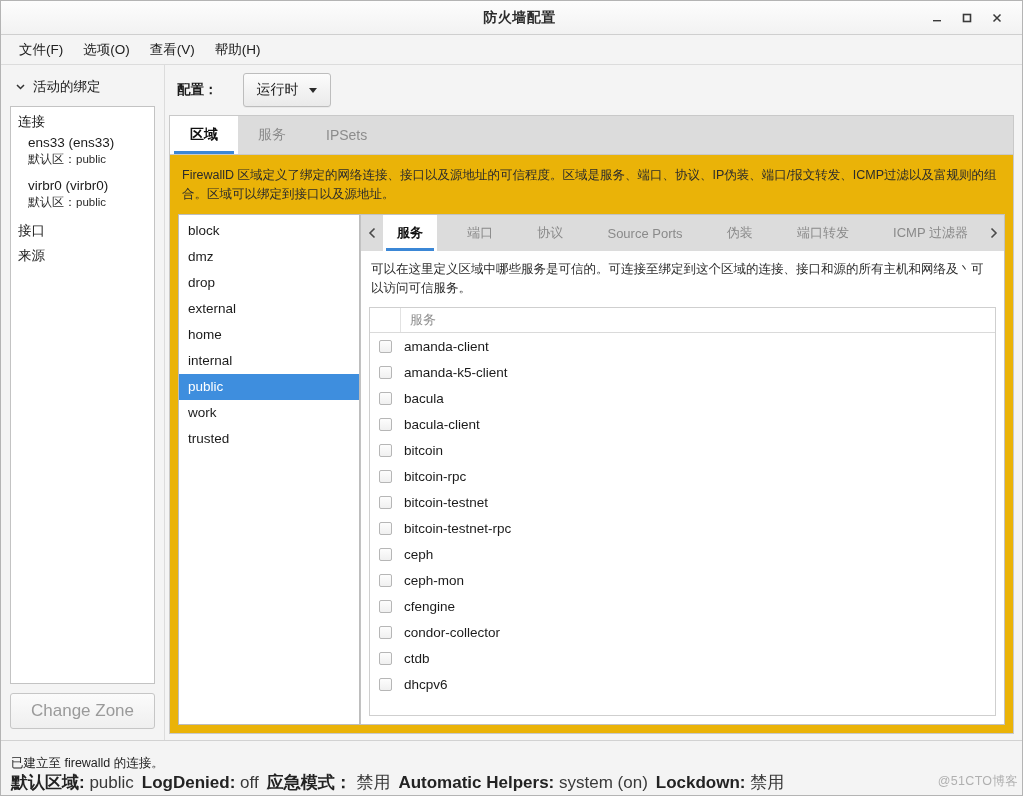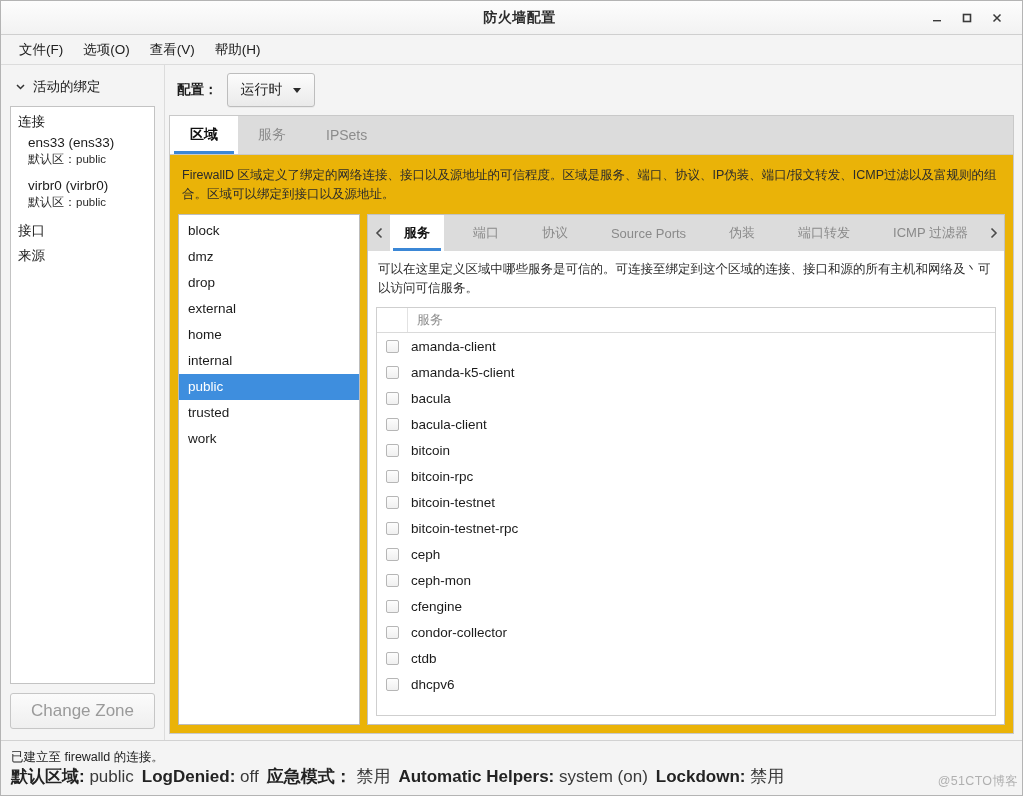--- a/index.html
+++ b/index.html
@@ -85,21 +85,21 @@
     width:100%;box-sizing:border-box;
     padding:7px 10px;font-size:17px;
     color:#9a9a9a;
     background:linear-gradient(#fbfbfb,#efefef);
     border:1px solid #c6c6c6;border-radius:3px;
     text-align:center;
   }
 
   
   .main{flex:1 1 auto;min-width:0;display:flex;flex-direction:column;padding:0 8px 0 4px;box-sizing:border-box;}
-  .cfgrow{display:flex;align-items:center;gap:9px;height:50px;flex:0 0 50px;padding-left:8px;}
+  .cfgrow{display:flex;align-items:center;gap:25px;height:50px;flex:0 0 50px;padding-left:8px;}
   .cfglbl{font-size:13.5px;font-weight:bold;color:#1b1b1b;}
   .cfgbtn{
     display:flex;align-items:center;gap:10px;
     padding:7px 13px;font-size:14px;color:#1b1b1b;
     background:linear-gradient(#fcfcfc,#eaeaea);
     border:1px solid #bdbdbd;border-radius:3px;
     box-shadow:0 1px 0 rgba(0,0,0,.04);
   }
   .caret{width:0;height:0;border-left:4.5px solid transparent;border-right:4.5px solid transparent;border-top:5px solid #2b2b2b;}
 
@@ -122,21 +122,21 @@
   .ttab.active{background:#fff;color:#111;font-weight:bold;}
   .ttab.active:after{
     content:"";position:absolute;left:4px;right:4px;bottom:0;height:3px;background:#3b87d6;
   }
   .desc{
     padding:11px 12px 10px 12px;
     font-size:12.5px;color:#2b2b2b;line-height:19px;
     flex:0 0 auto;
   }
   .content{
-    flex:1 1 auto;min-height:0;display:flex;gap:7px;
+    flex:1 1 auto;min-height:0;display:flex;
     padding:0 8px 8px 8px;
   }
   .zonelist{
     width:180px;flex:0 0 180px;
     background:#fff;border:1px solid #bdbdbd;
     overflow:hidden;padding-top:3px;
   }
   .zone{
     padding:4px 0 4px 9px;font-size:13.5px;color:#1b1b1b;line-height:18px;
   }
@@ -194,21 +194,21 @@
     background:linear-gradient(#fdfdfd,#f0f0f0);
     box-sizing:border-box;
   }
   .tname{padding-left:12px;font-size:13.5px;color:#1b1b1b;}
 
   
   .status{
     flex:0 0 55px;height:55px;
     border-top:1px solid #d2d2d2;
     background:#f4f4f4;
-    padding:6px 10px 0 10px;box-sizing:border-box;
+    padding:12px 10px 0 10px;box-sizing:border-box;
     position:relative;
   }
   .st1{font-size:12.5px;color:#232323;line-height:20px;}
   .st2{font-size:17px;color:#232323;line-height:20px;display:flex;gap:8px;flex-wrap:nowrap;align-items:center;}
   .st2 b{font-weight:bold;}
   .st2 .v{color:#3a3a3a;}
   .wm{
     position:absolute;right:4px;bottom:5px;
     font-size:12.5px;color:#b0b0b0;letter-spacing:.3px;
   }
@@ -303,22 +303,22 @@
         <div class="content">
 
           <div class="zonelist">
             <div class="zone">block</div>
             <div class="zone">dmz</div>
             <div class="zone">drop</div>
             <div class="zone">external</div>
             <div class="zone">home</div>
             <div class="zone">internal</div>
             <div class="zone sel">public</div>
+            <div class="zone">work</div>
             <div class="zone">trusted</div>
-            <div class="zone">work</div>
           </div>
 
           <div class="rightcol">
 
             <div class="subtabs">
               <div class="arrowcell">
                 <svg width="9" height="12" viewBox="0 0 9 12">
                     <path d="M6.5 1.5 L2 6 L6.5 10.5" stroke="#4a4a4a" stroke-width="1.6" fill="none"></path>
                   </svg>
               </div>

